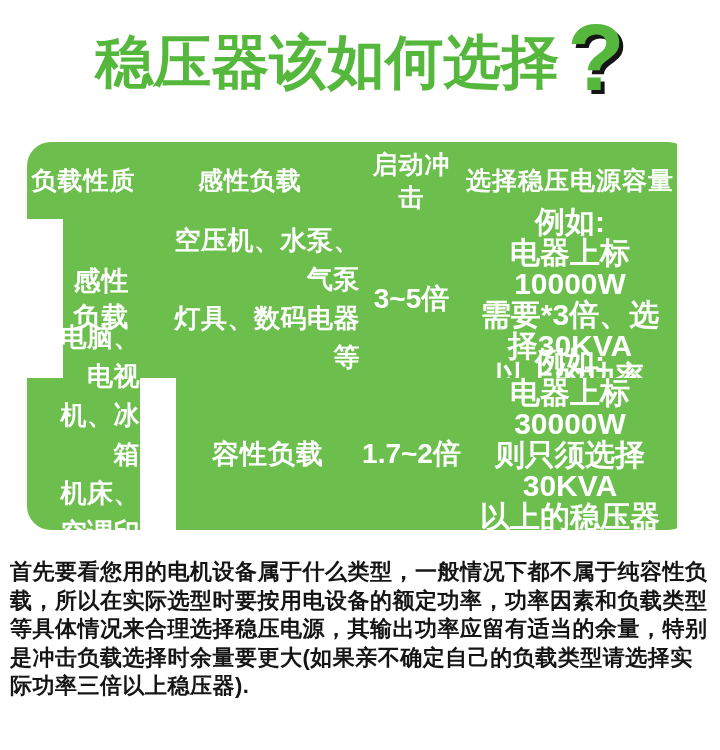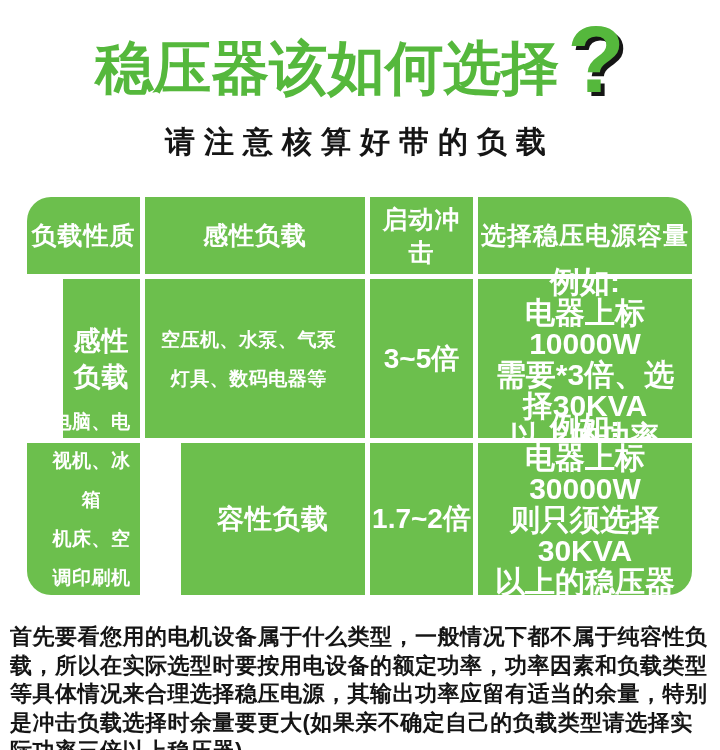--- a/index.html
+++ b/index.html
@@ -10,21 +10,21 @@
   *{box-sizing:border-box;}
   html,body{margin:0;padding:0;}
   body{
     width:720px;height:750px;
     background:#ffffff;
     font-family:"Liberation Sans", sans-serif;
     overflow:hidden;
   }
   .header{padding-top:16px;}
   .title-row{
-    display:flex;justify-content:center;align-items:flex-end;
+    display:flex;justify-content:center;align-items:center;
     height:92px;
   }
   .page-title{
     margin:0;
     font-size:58px;font-weight:bold;
     color:var(--green-title);
     line-height:80px;letter-spacing:0px;
   }
   .qmark{
     font-size:94px;font-weight:bold;
@@ -38,58 +38,56 @@
     font-size:30px;font-weight:bold;color:var(--ink);
     letter-spacing:9px;
     margin-top:14px;
   }
   .load-table{
     width:665px;
     margin:34px auto 0 27px;
     display:grid;
     grid-template-columns:113px 220px 103px 214px;
     grid-template-rows:77px 159px 152px;
-    gap:5px;
     border-radius:24px;
     overflow:hidden;
   }
   .cell{
     background:var(--green-table);
     color:#ffffff;
     font-weight:bold;
     display:flex;align-items:center;justify-content:center;
     text-align:center;
     white-space:pre-line;
   }
   .cell.head{font-size:25px;letter-spacing:1px;}
   .cell.load{font-size:27px;letter-spacing:1px;margin-left:36px;}
   .cell.devices{
-    justify-content:flex-start;text-align:center;
-    padding-left:16px;font-size:19px;line-height:39px;letter-spacing:0.5px;
+    justify-content:flex-start;text-align:right;
+    padding-left:16px;font-size:26px;line-height:39px;letter-spacing:0.5px;
   }
   .cell.surge{font-size:28px;}
   .cell.capacity{font-size:30px;line-height:31px;padding:0 4px;}
   .footer-note{
     margin:28px 6px 0 10px;
     font-size:22px;font-weight:bold;
     color:var(--ink);
     line-height:28.5px;
     letter-spacing:0.5px;
     white-space:pre-line;
   }
 </style>
 </head>
 <body>
 
 <div class="header">
   <div class="title-row">
     <h1 class="page-title">稳压器该如何选择</h1>
     <span class="qmark">?</span>
   </div>
-  <div class="subtitle">请注意核算好带的负载</div>
 </div>
 
 <div class="load-table">
   <div class="cell head">负载性质</div>
   <div class="cell head">感性负载</div>
   <div class="cell head">启动冲击</div>
   <div class="cell head">选择稳压电源容量</div>
 
   <div class="cell load">感性负载</div>
   <div class="cell devices">空压机、水泵、气泵

